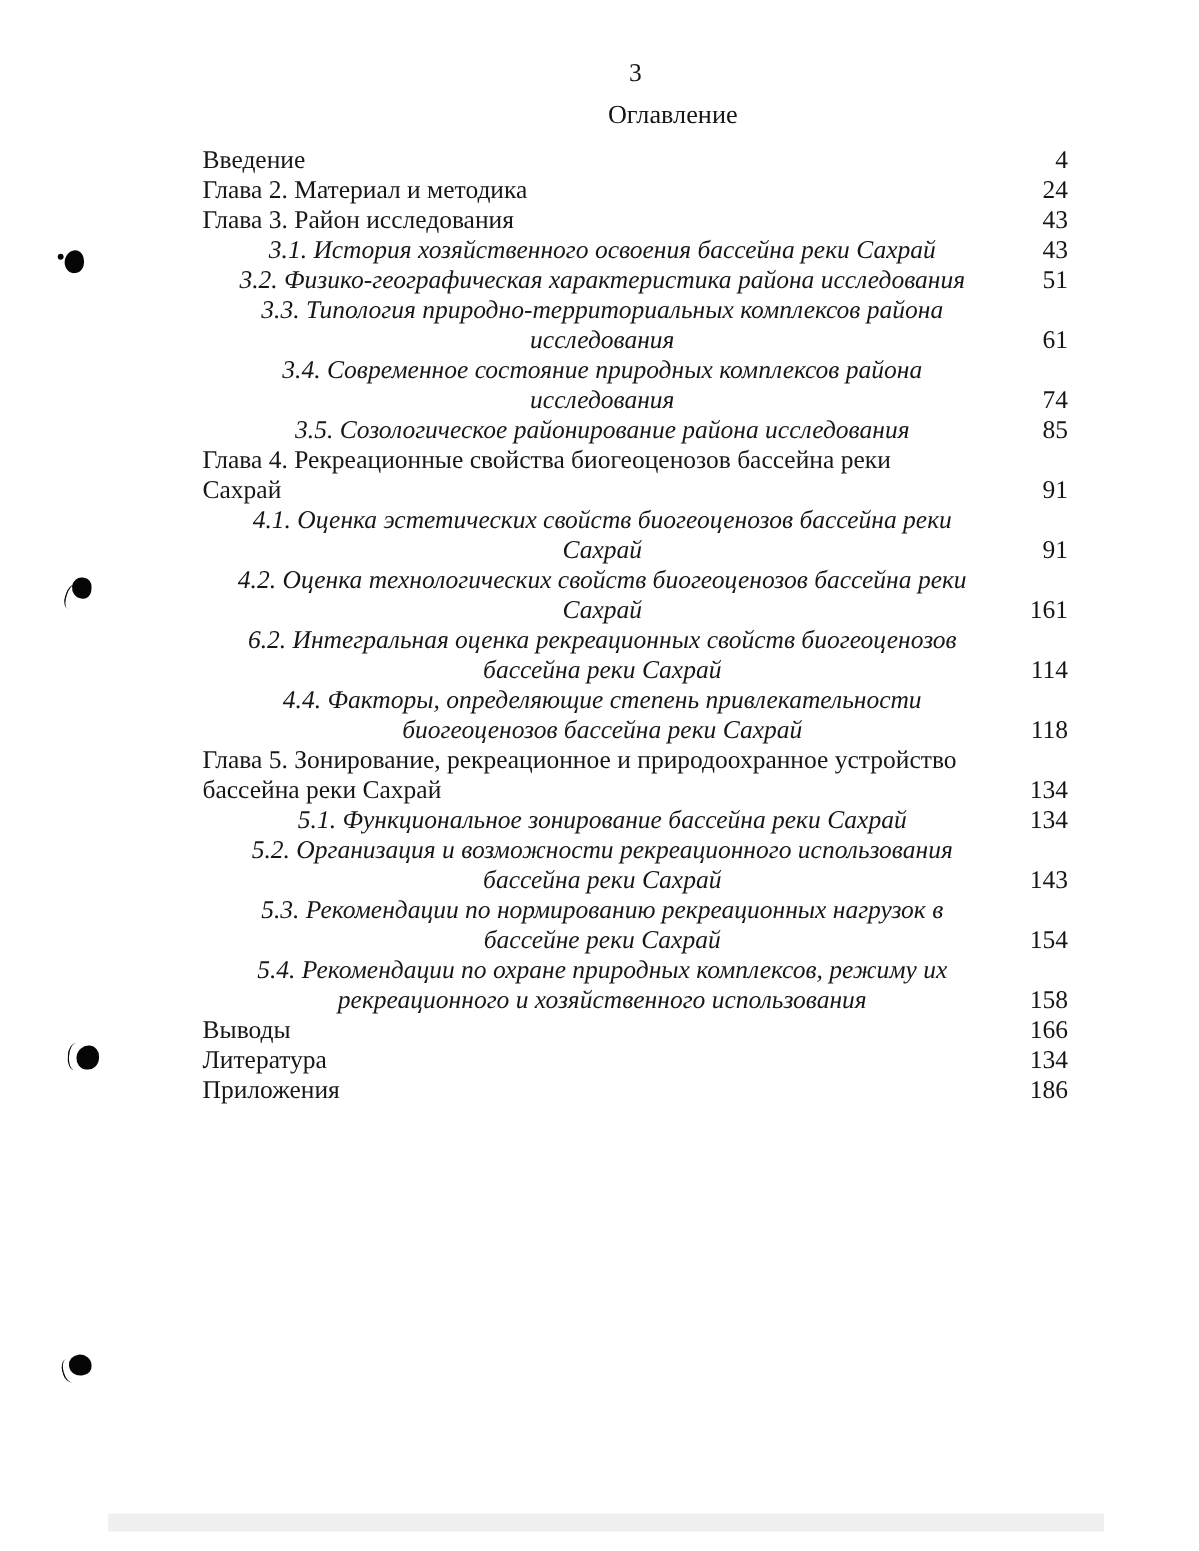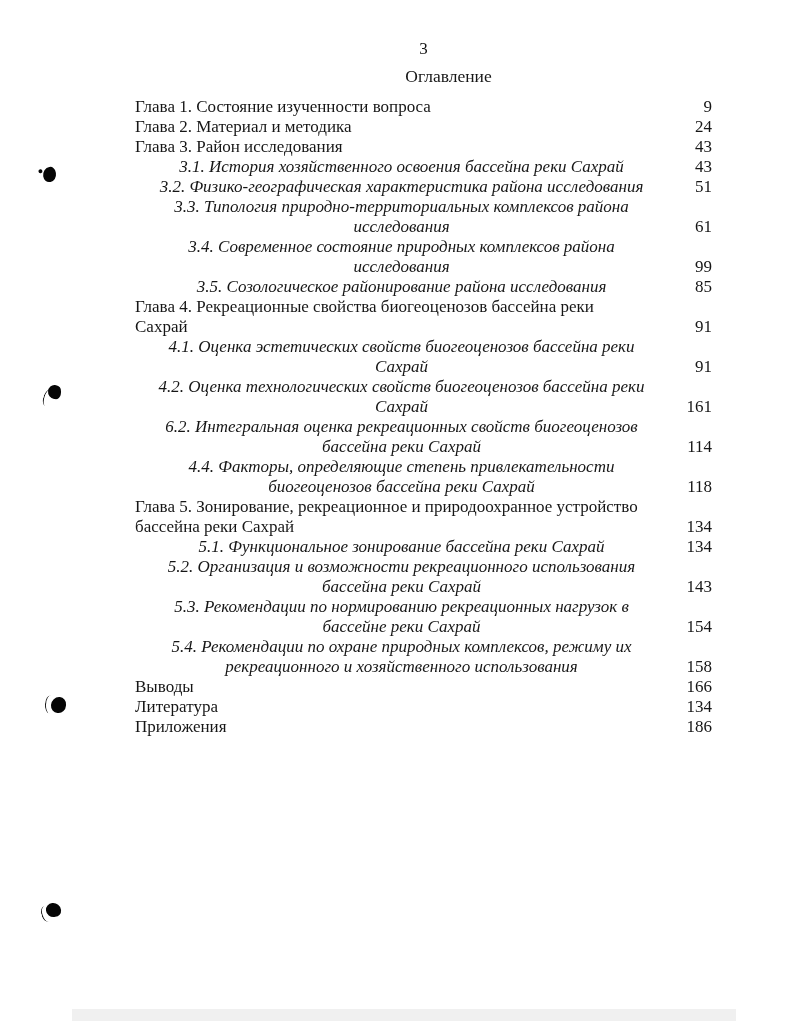--- a/index.html
+++ b/index.html
@@ -139,25 +139,25 @@
 <body>
 
 <div class="scan-page">
 
   <div class="page-num-top">3</div>
 
   <div class="toc-title">Оглавление</div>
 
   <div class="toc-list">
 
-
-    <div class="entry">
-      <span class="entry-title">Глава 1. Состояние изученности вопроса</span>
-      <span class="entry-page">9</span>
-    </div>
+    <div class="entry">
+      <span class="entry-title">Введение</span>
+      <span class="entry-page">4</span>
+    </div>
+
 
     <div class="entry">
       <span class="entry-title">Глава 2. Материал и методика</span>
       <span class="entry-page">24</span>
     </div>
 
     <div class="entry">
       <span class="entry-title">Глава 3. Район исследования</span>
       <span class="entry-page">43</span>
     </div>
@@ -174,21 +174,21 @@
 
     <div class="entry italic">
       <span class="entry-title">3.3. Типология природно-территориальных комплексов района
 исследования</span>
       <span class="entry-page">61</span>
     </div>
 
     <div class="entry italic">
       <span class="entry-title">3.4. Современное состояние природных комплексов района
 исследования</span>
-      <span class="entry-page">99</span>
+      <span class="entry-page">74</span>
     </div>
 
     <div class="entry italic">
       <span class="entry-title">3.5. Созологическое районирование района исследования</span>
       <span class="entry-page">85</span>
     </div>
 
     <div class="entry">
       <span class="entry-title">Глава 4. Рекреационные свойства биогеоценозов бассейна реки
 Сахрай</span>

